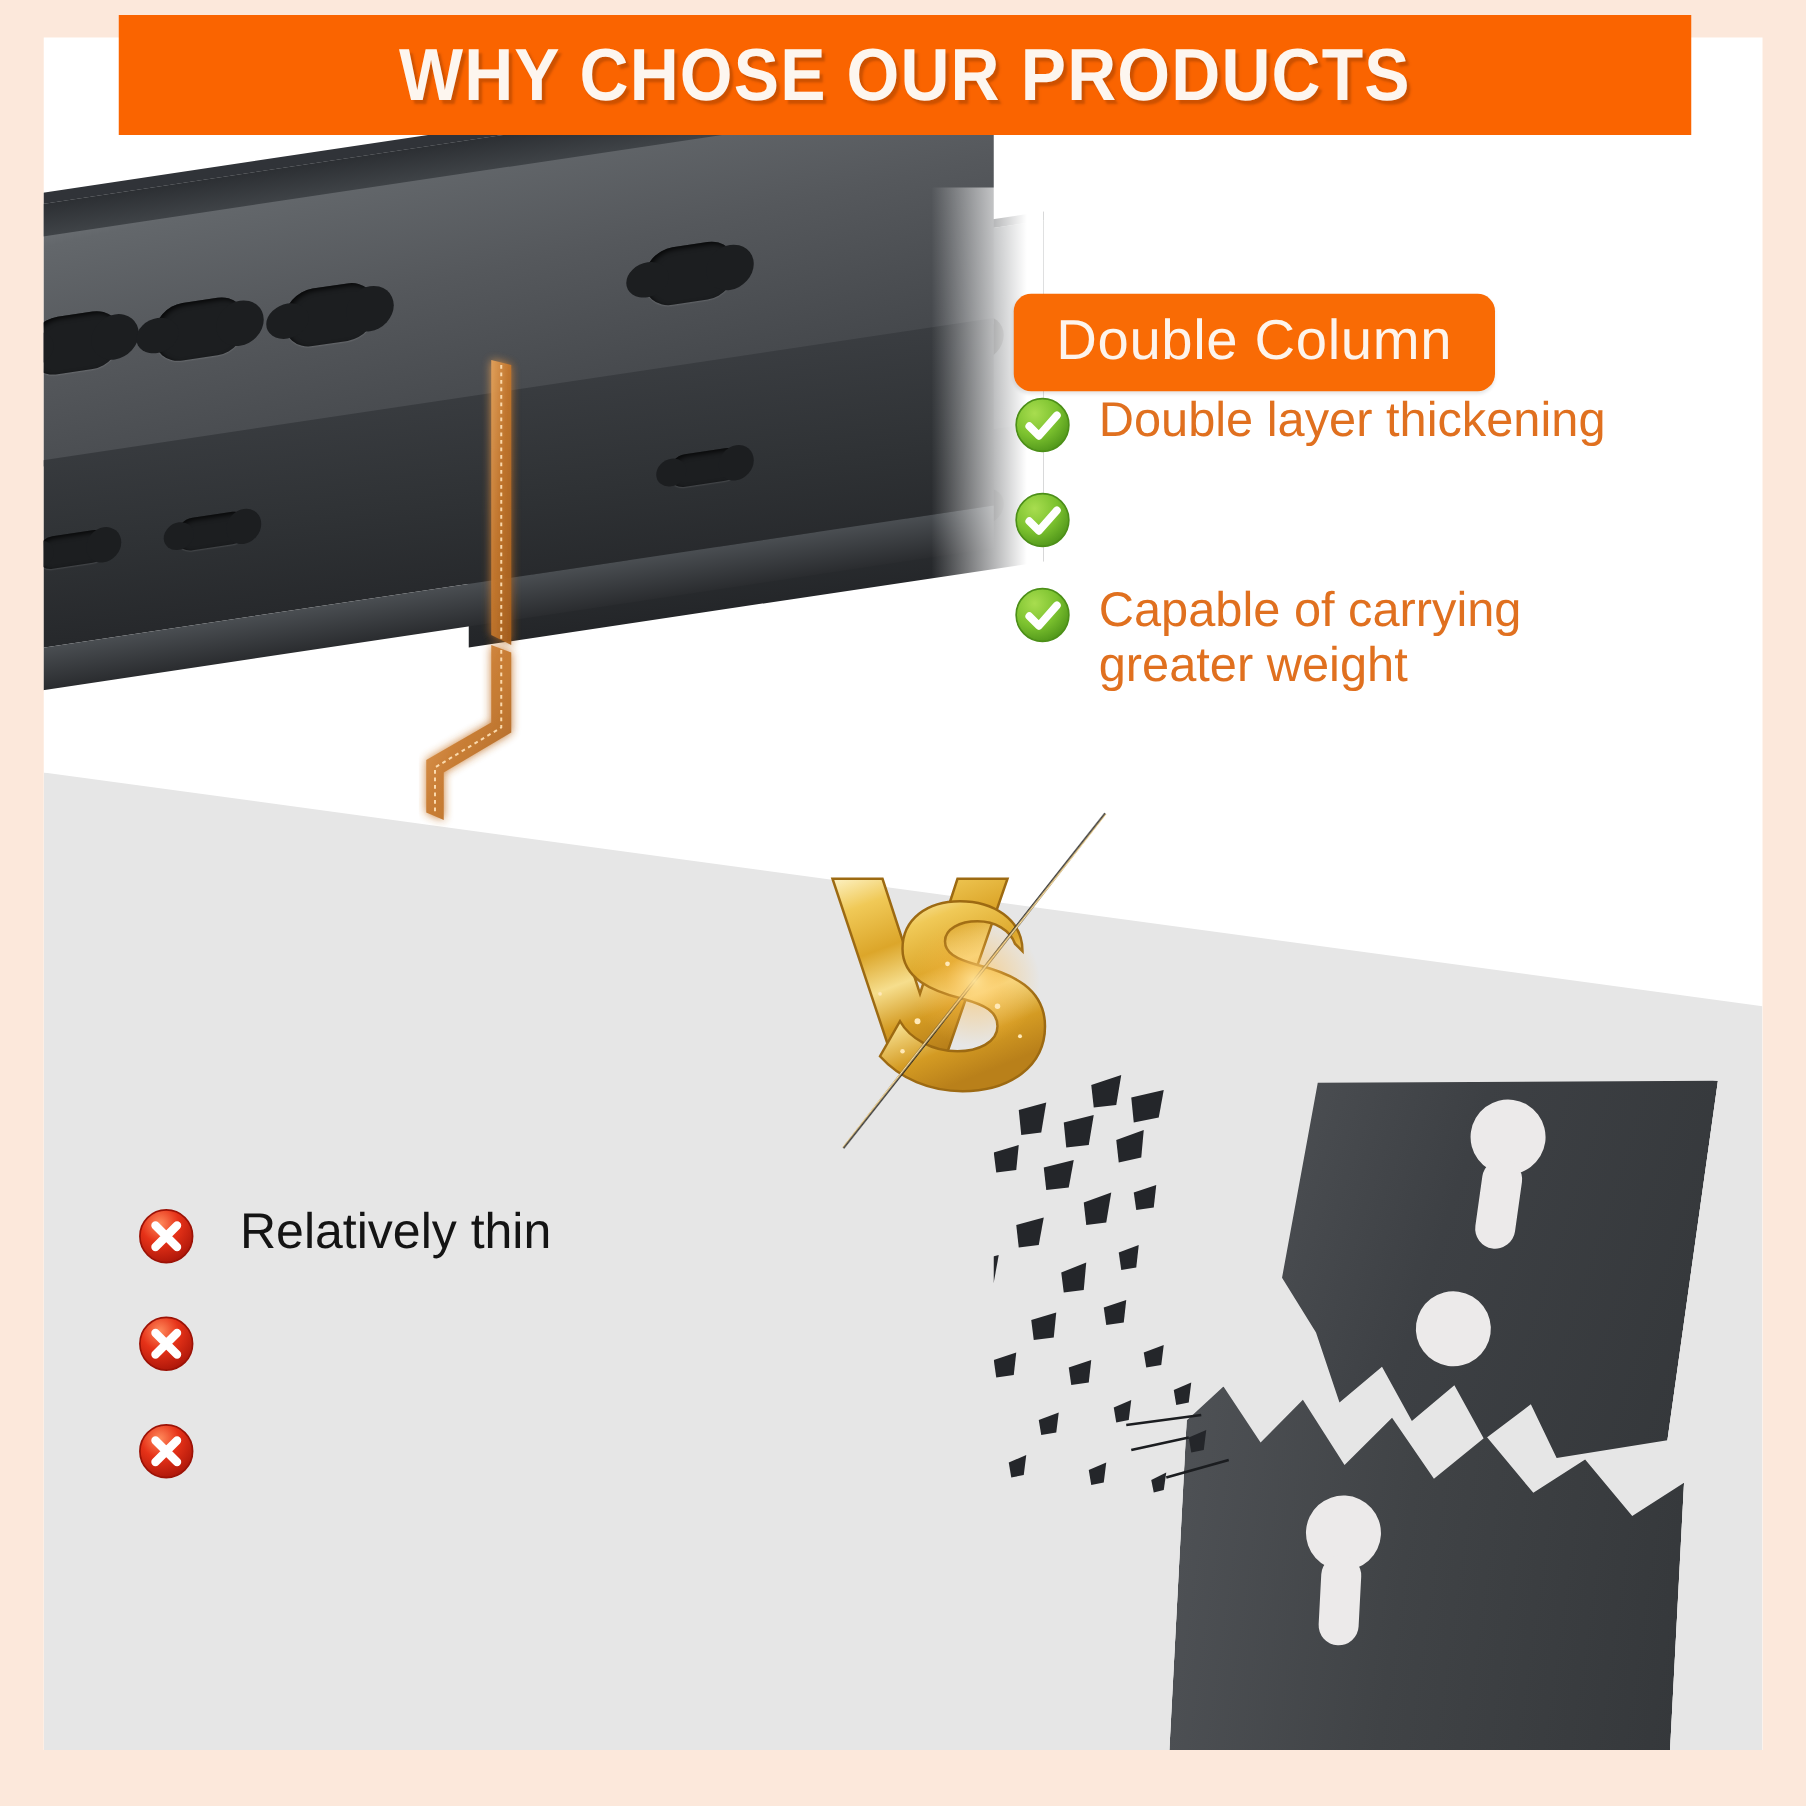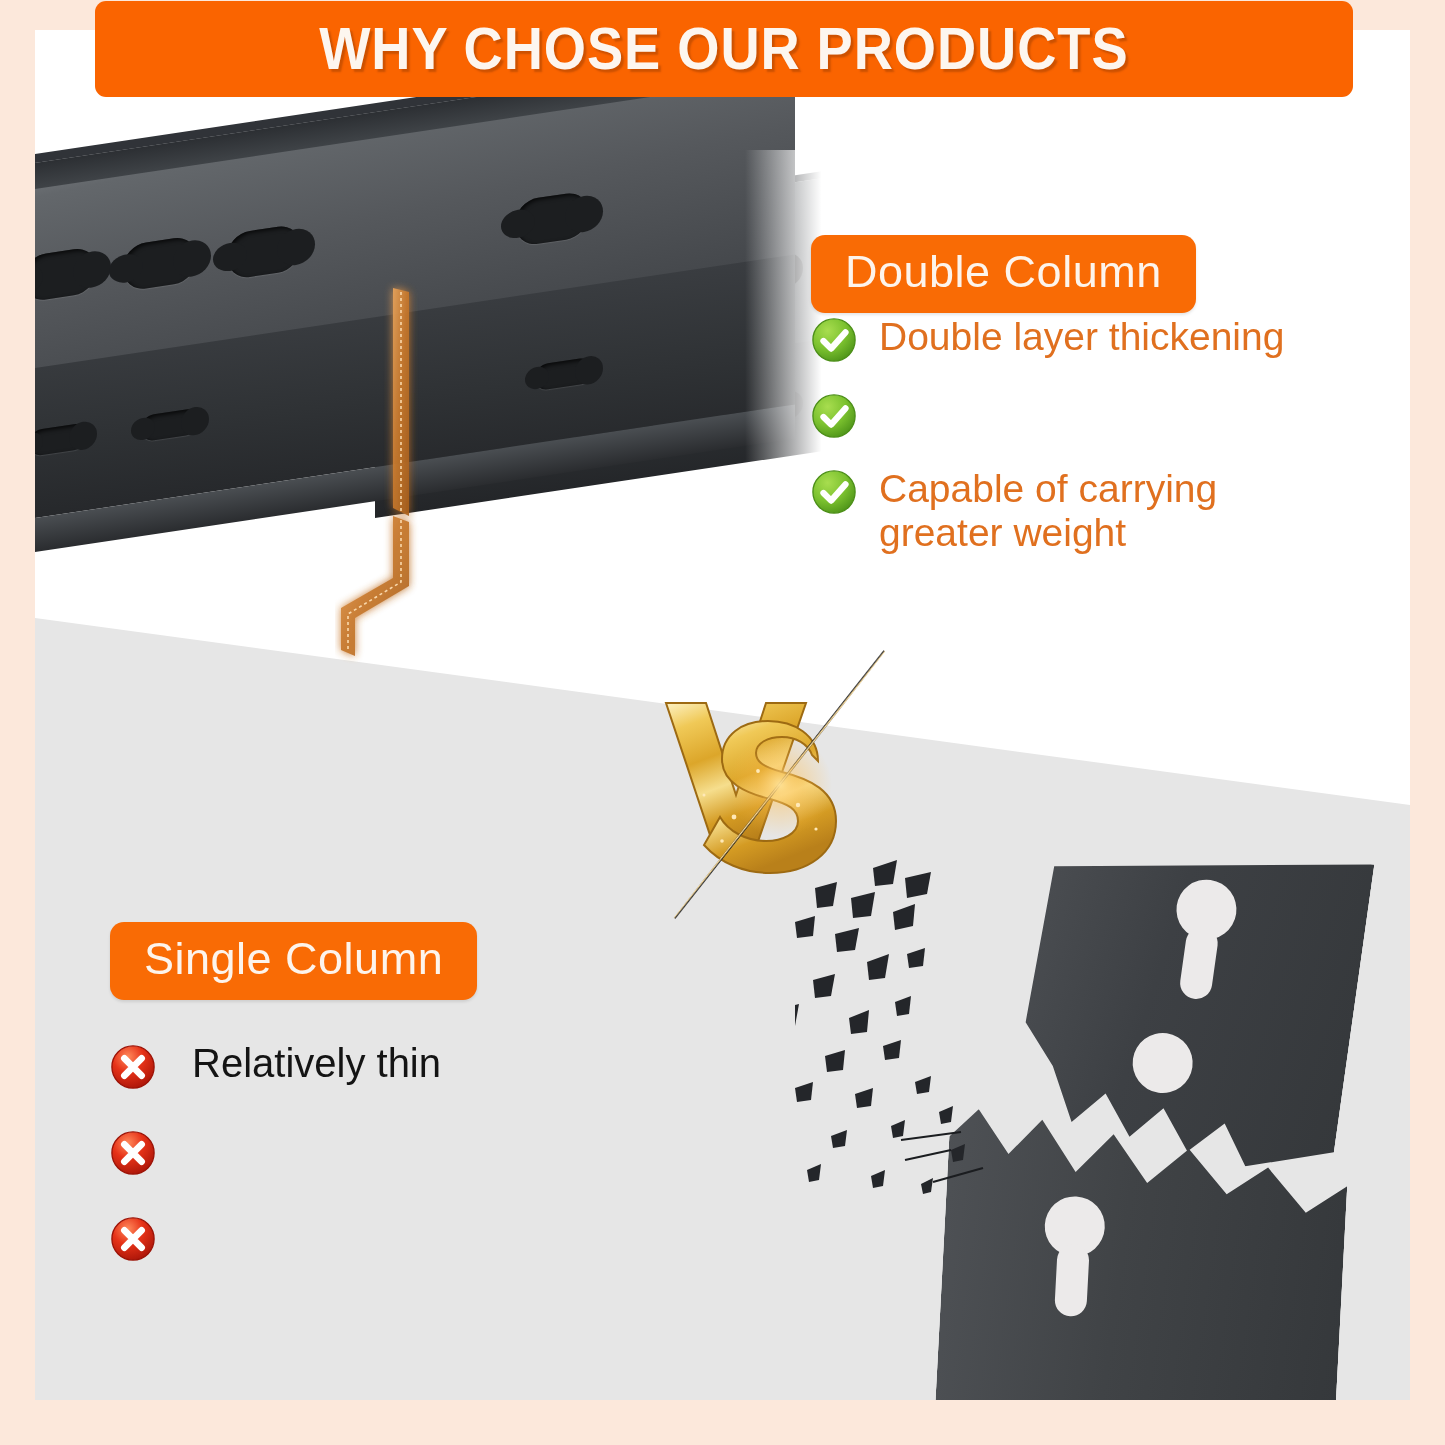--- a/index.html
+++ b/index.html
@@ -19,25 +19,24 @@
 
   
   .gray-wedge{
     position:absolute;left:0;top:0;width:1375px;height:1370px;
     background:#e6e6e6;
     clip-path:polygon(0 588px, 1375px 775px, 1375px 1370px, 0 1370px);
   }
 
   
   .header-bar{
-    position:absolute;left:95px;top:1px;width:1258px;height:96px;
+    position:absolute;left:95px;top:12px;width:1258px;height:96px;
     background:#fa6400;
     display:flex;align-items:center;justify-content:center;
     z-index:40;
-    border-radius:11px;
   }
   .header-title{
     font-size:59px;font-weight:bold;color:#fdf6ef;
     letter-spacing:1px;
     transform:scaleX(0.92);
     text-shadow:3px 3px 2px rgba(120,45,0,.35);
     white-space:nowrap;
     font-family:"Liberation Sans","DejaVu Sans",sans-serif;
   }
 
@@ -400,21 +399,20 @@
         <g stroke="#1b1d20" stroke-width="2.2" fill="none">
           <path d="M146 290 L206 282"></path>
           <path d="M150 310 L196 300"></path>
           <path d="M178 332 L228 318"></path>
         </g>
       </svg>
 
     </div>
 
     <div class="sc-block">
-      <div class="pill">Single Column</div>
 
       <div class="sc-list">
 
         <div class="sc-item">
           <svg class="ico" viewBox="0 0 48 48">
             <defs>
               <radialGradient id="rc1" cx="38%" cy="26%" r="80%">
                 <stop offset="0%" stop-color="#ff8a5c"></stop>
                 <stop offset="45%" stop-color="#e63218"></stop>
                 <stop offset="100%" stop-color="#a81408"></stop>

